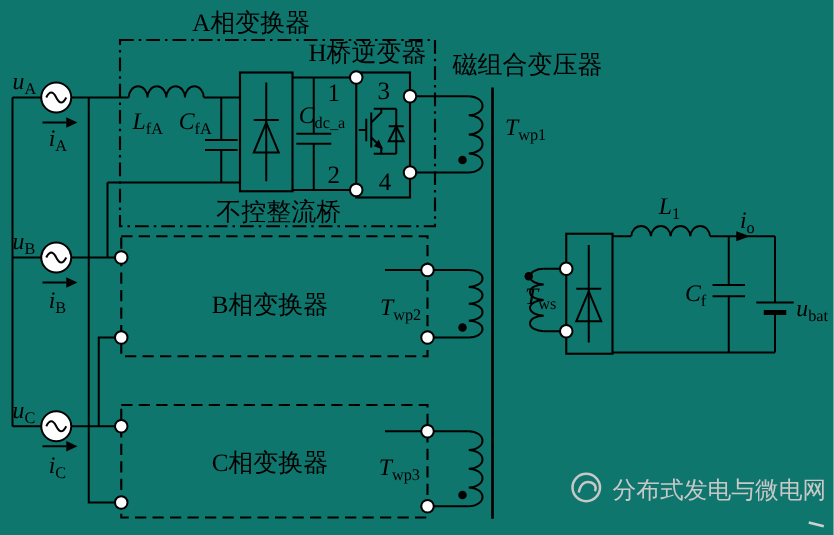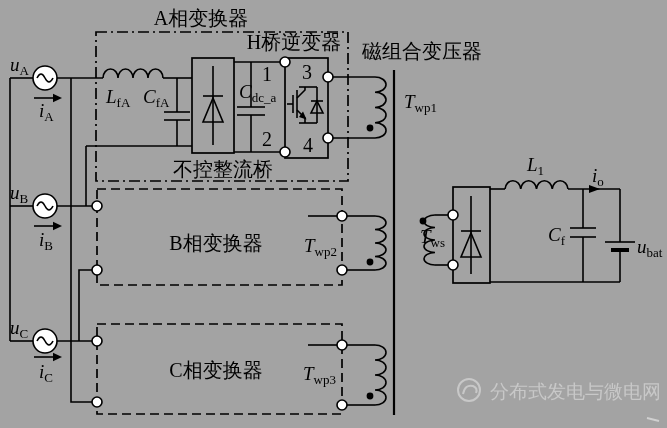--- a/index.html
+++ b/index.html
@@ -1,16 +1,16 @@
 <!DOCTYPE html>
 <html><head>
 <meta charset="utf-8">
 <style>
   html,body{margin:0;padding:0;background:#ffffff;}
-  #stage{position:relative;width:667px;height:428px;background:#a3a3a3;overflow:hidden;}
+  #stage{position:relative;width:667px;height:428px;background:#0f766e;overflow:hidden;}
   svg{display:block;}
   .wire{fill:none;stroke:#000;stroke-width:1.6;}
   .thick{stroke-width:2.2;}
   .box{fill:none;stroke:#000;stroke-width:1.7;}
   .dashdot{stroke-dasharray:11 4 2 4;}
   .dashed{stroke-dasharray:9 5;}
   .node{fill:#fff;stroke:#000;stroke-width:1.6;}
   .dot{fill:#000;stroke:none;}
   .filled{fill:#000;stroke:none;}
   .plate4{stroke:#000;stroke-width:4;}

